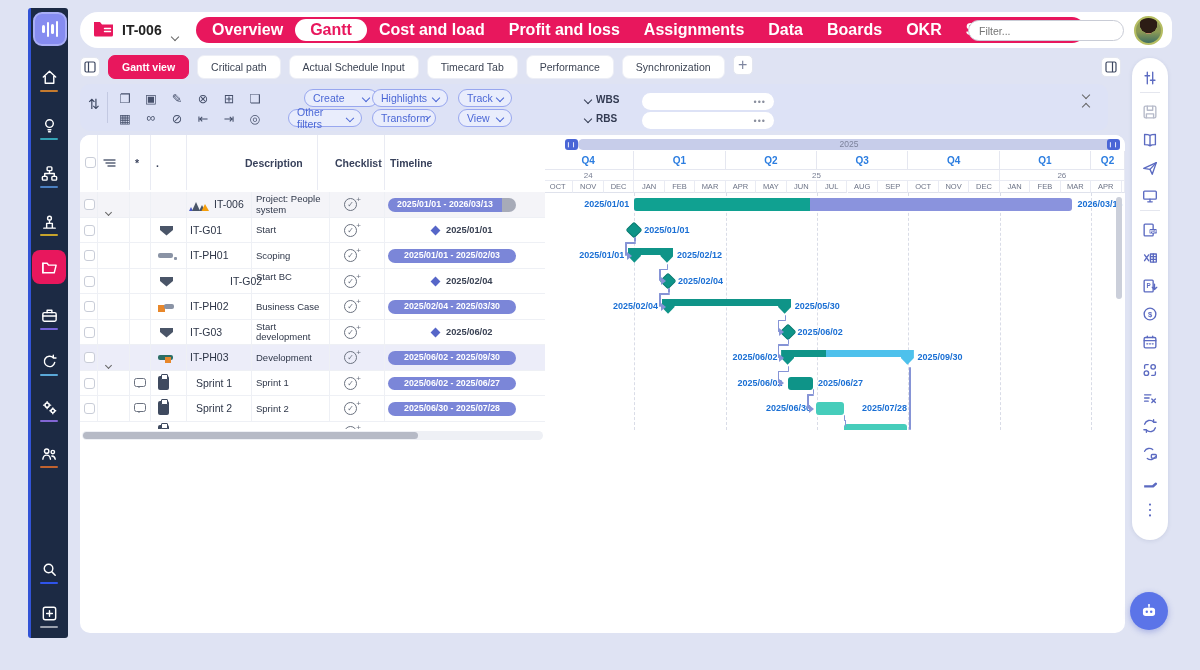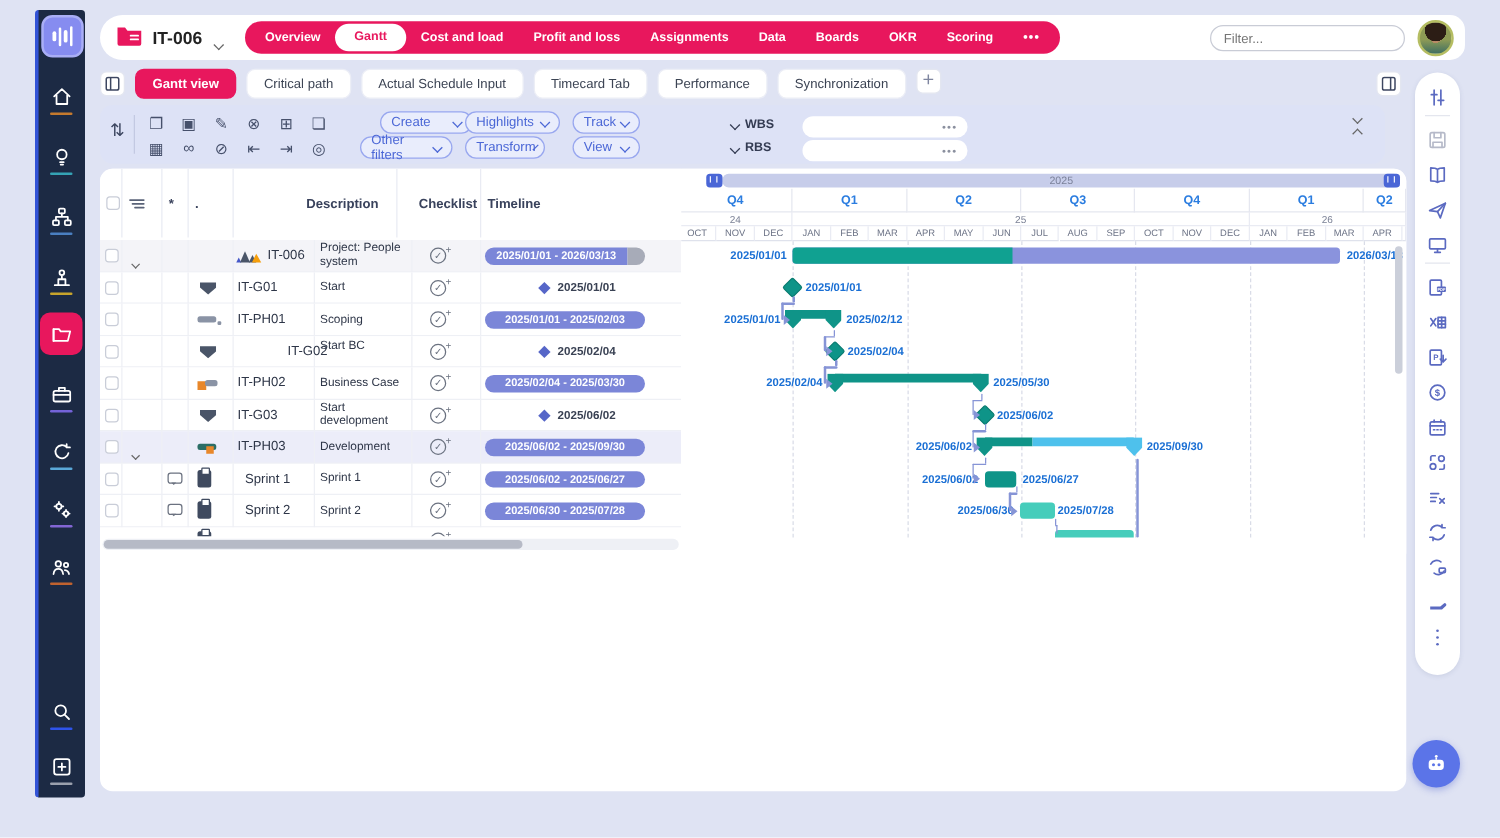--- a/index.html
+++ b/index.html
@@ -12,21 +12,21 @@
 .side-item{position:absolute;left:32px;width:34px;height:40px;display:flex;flex-direction:column;align-items:center;justify-content:center;color:#fff;z-index:6;cursor:pointer}
 .side-item svg{width:19px;height:19px}
 .side-item .ul{width:18px;height:2.5px;border-radius:2px;margin-top:3px}
 .side-item.active{background:#e8175d;border-radius:8px;height:34px}
 
 #topband{position:absolute;left:80px;top:12px;width:1092px;height:36px;background:#fff;border-radius:18px 12px 12px 18px;z-index:2}
 #projcode{position:absolute;left:122px;top:22px;font-size:14px;font-weight:bold;color:#222;z-index:3}
 #projchev{position:absolute;left:172px;top:26px;z-index:3}
 #folder-ico{position:absolute;left:92px;top:19px;z-index:3}
 #maintabs{position:absolute;left:196px;top:17px;height:26px;background:#e8175d;border-radius:13px;display:flex;align-items:center;z-index:3;padding:0 4px}
-.rtab{color:#fff;font-size:10px;font-weight:bold;padding:0 12px;white-space:nowrap;cursor:pointer}
+.rtab{color:#fff;font-size:16px;font-weight:bold;padding:0 12px;white-space:nowrap;cursor:pointer}
 .rtab.active{background:#fff;color:#e8175d;height:22px;line-height:22px;border-radius:11px;padding:0 15px}
 #filter{position:absolute;left:968px;top:20px;width:156px;height:21px;border:1px solid #c9ccd6;border-radius:11px;background:#fff;z-index:3;font-size:10.5px;color:#9aa0ad;padding:0 10px;font-family:"Liberation Sans",sans-serif}
 #avatar{position:absolute;left:1134px;top:16px;width:29px;height:29px;border-radius:50%;border:2px solid #b5bd62;z-index:3;background:radial-gradient(circle at 50% 26%,#2c1d15 0 38%,rgba(0,0,0,0) 39%),radial-gradient(circle at 50% 46%,#b98a66 0 26%,rgba(0,0,0,0) 27%),linear-gradient(180deg,#8d9a55 55%,#3e6e62)}
 
 #viewtabs{position:absolute;left:80px;top:55px;display:flex;gap:8px;align-items:center;z-index:2}
 .vtab{height:24px;background:#fff;border-radius:7px;padding:0 13px;font-size:10.5px;color:#3c4454;display:flex;align-items:center;white-space:nowrap;cursor:pointer;border:1px solid #eceef6}
 .vtab.active{background:#e8175d;color:#fff;font-weight:bold;border-color:#e8175d}
 .sqbtn{width:20px;height:20px;background:#fff;border:1px solid #e3e6f0;border-radius:5px;display:flex;align-items:center;justify-content:center;cursor:pointer}
 #rcollapse{position:absolute;left:1101px;top:57px}
 
@@ -533,21 +533,21 @@
       </div>
       <div class="cap" style="left: 236.115px; top: 214.75px; background: rgb(15, 148, 136);"></div>
       <div class="cap" style="left: 355.885px; top: 214.75px; background: rgb(78, 193, 236);"></div>
       <span class="blab" style="top: 216.25px; left: 232.615px; transform: translateX(-100%);">2025/06/02</span>
       <span class="blab" style="top: 216.25px; left: 372.385px;">2025/09/30</span>
       <div style="position: absolute; left: 242.615px; top: 241.75px; width: 25.375px; height: 13px; background: rgb(14, 148, 136); border-radius: 3px;"></div>
       <span class="blab" style="top: 241.75px; left: 237.615px; transform: translateX(-100%);">2025/06/02</span>
       <span class="blab" style="top: 241.75px; left: 272.99px;">2025/06/27</span>
       <div style="position: absolute; left: 271.035px; top: 267.25px; width: 27.536px; height: 13px; background: rgb(70, 205, 187); border-radius: 3px;"></div>
       <span class="blab" style="top: 267.25px; left: 266.035px; transform: translateX(-100%);">2025/06/30</span>
-      <span class="blab" style="top: 267.25px; left: 301px;">2025/07/28</span>
+      <span class="blab" style="top: 267.25px; left: 317px;">2025/07/28</span>
       <div style="position: absolute; left: 298.571px; top: 289px; width: 63.814px; height: 6px; background: rgb(70, 205, 187); border-radius: 3px 3px 0px 0px;"></div>
       <div class="cseg" style="left: 89.35px; top: 102.25px; width: 1.5px; height: 5px;"></div>
       <div class="cseg" style="left: 80.35px; top: 107.25px; width: 10.5px; height: 1.5px;"></div>
       <div class="cseg" style="left: 80.35px; top: 107.25px; width: 1.5px; height: 13.5px;"></div>
       <div class="carrow" style="left: 81.85px; top: 116.75px;"></div>
       <div class="cseg" style="left: 121.975px; top: 128.75px; width: 1.5px; height: 5px;"></div>
       <div class="cseg" style="left: 114.062px; top: 133.75px; width: 9.4125px; height: 1.5px;"></div>
       <div class="cseg" style="left: 114.062px; top: 133.75px; width: 1.5px; height: 12.5px;"></div>
       <div class="carrow" style="left: 115.562px; top: 142.25px;"></div>
       <div class="cseg" style="left: 123.062px; top: 153.25px; width: 1.5px; height: 5px;"></div>

